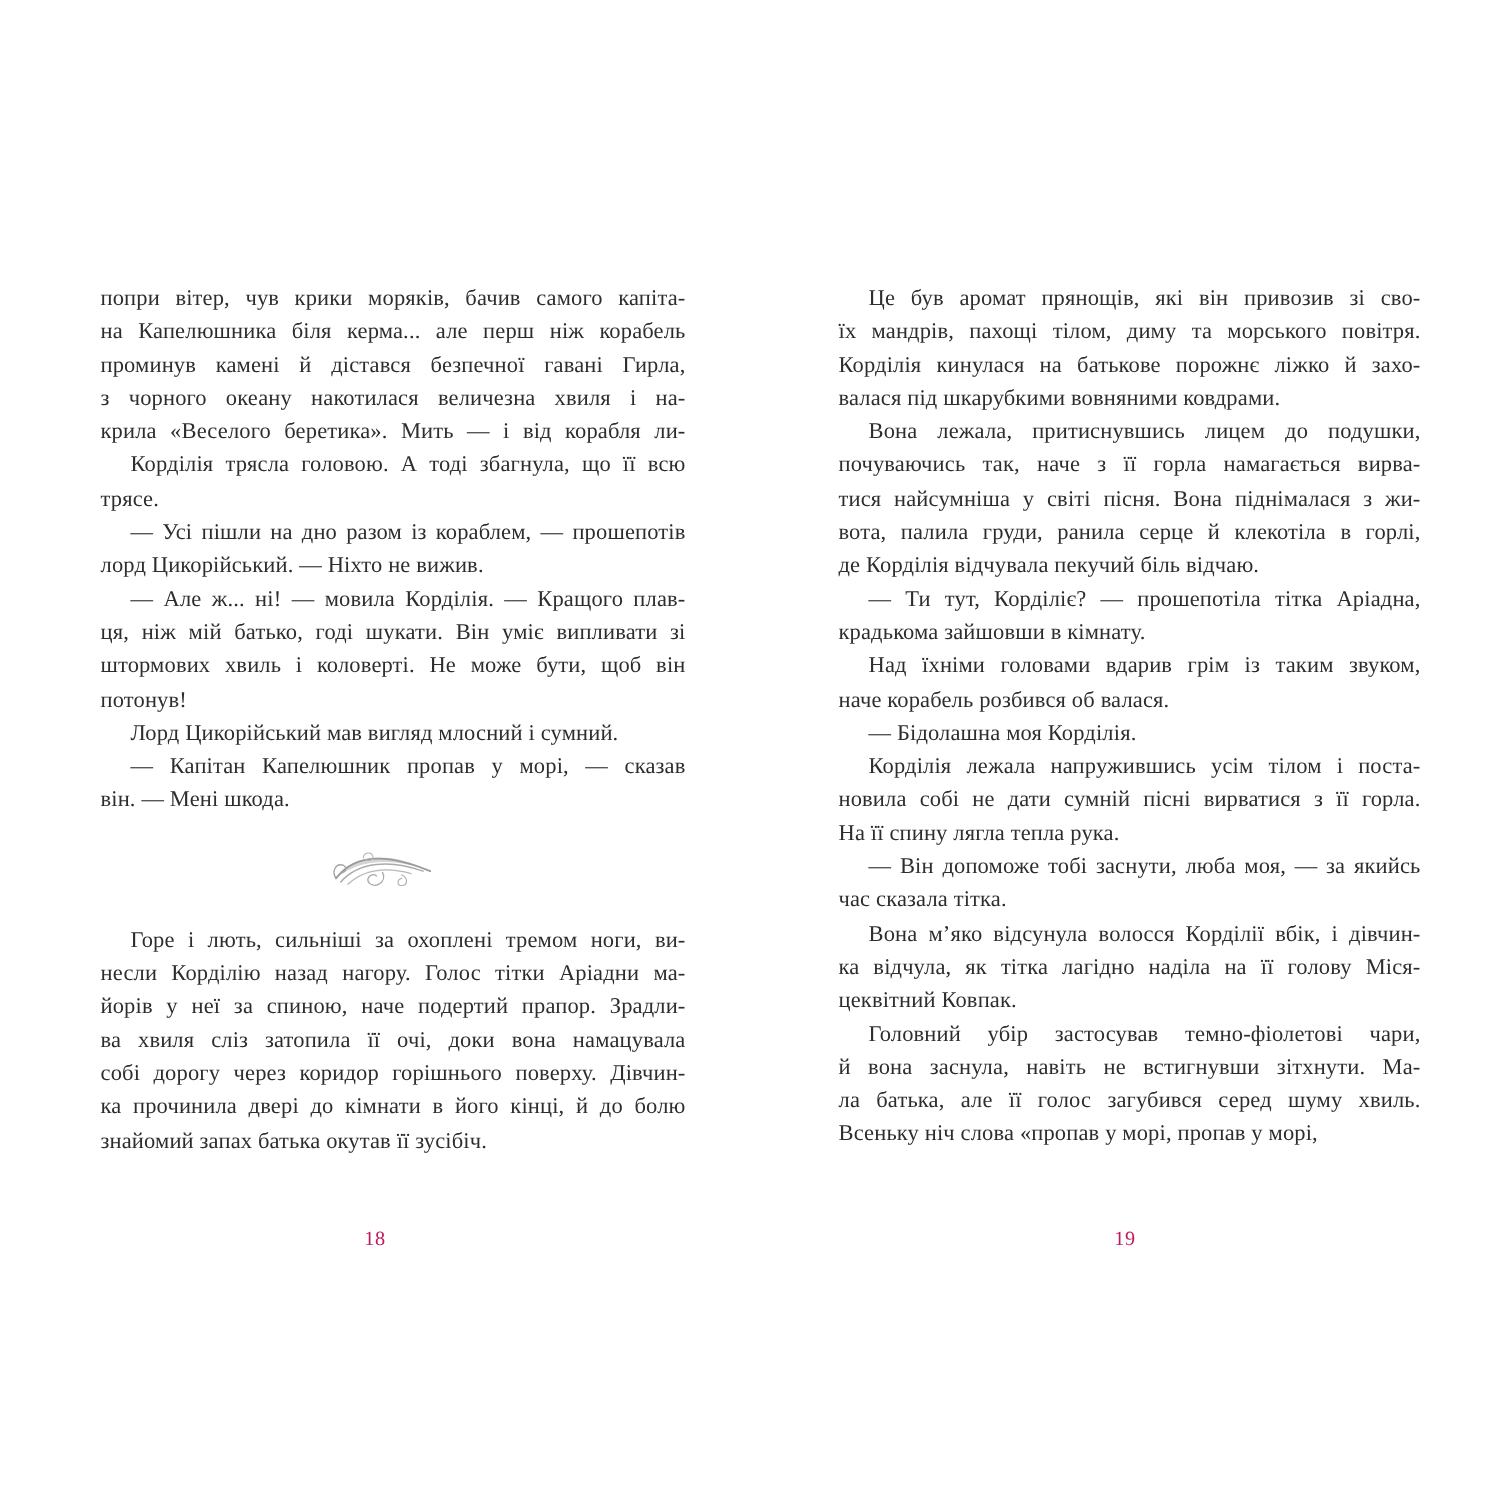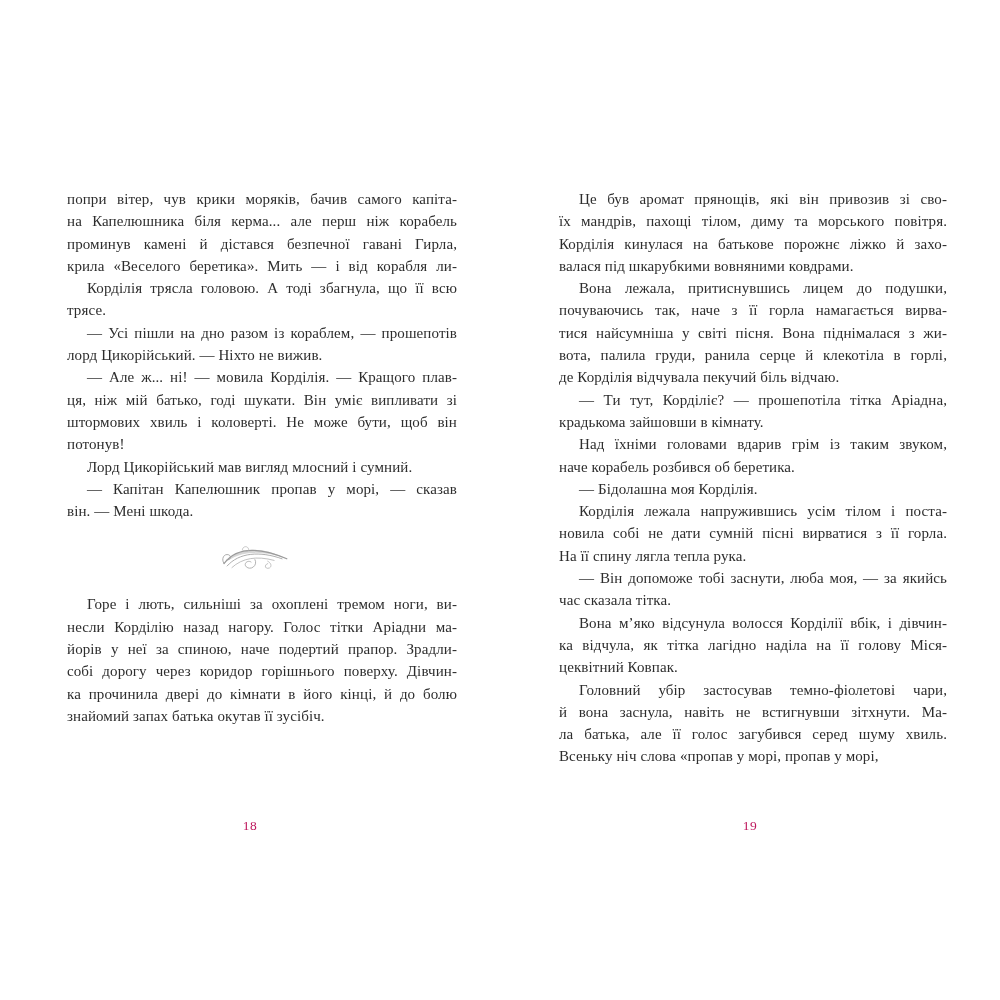--- a/index.html
+++ b/index.html
@@ -67,20 +67,21 @@
 <body>
 
 <div class="spread">
 
   <section class="page left">
     <div class="text-block" id="left-text">
         <div class="para">
           <div class="line first">попри вітер, чув крики моряків, бачив самого капіта-</div>
           <div class="line">на Капелюшника біля керма... але перш ніж корабель</div>
           <div class="line">проминув камені й дістався безпечної гавані Гирла,</div>
+          <div class="line">з чорного океану накотилася величезна хвиля і на-</div>
           <div class="line">крила «Веселого беретика». Мить — і від корабля ли-</div>
         </div>
         <div class="para indent">
           <div class="line first">Корділія трясла головою. А тоді збагнула, що її всю</div>
           <div class="line last">трясе.</div>
         </div>
         <div class="para indent">
           <div class="line first">— Усі пішли на дно разом із кораблем, — прошепотів</div>
           <div class="line last">лорд Цикорійський. — Ніхто не вижив.</div>
         </div>
@@ -108,20 +109,21 @@
               <path d="M44,22 C48,30 38,36 33,31 C29,27 35,22 39,25" stroke="#a8a8a8" stroke-width="1.1"></path>
               <path d="M60,24 C66,27 65,33 60,33 C56,33 56,28 60,27" stroke="#b2b2b2" stroke-width="1"></path>
               <path d="M28,10 C28,5 35,4 36,9 C36,12 32,13 30,11" stroke="#b5b5b5" stroke-width="0.9"></path>
             </g>
           </svg>
         </div>
         <div class="para indent">
           <div class="line first">Горе і лють, сильніші за охоплені тремом ноги, ви-</div>
           <div class="line">несли Корділію назад нагору. Голос тітки Аріадни ма-</div>
           <div class="line">йорів у неї за спиною, наче подертий прапор. Зрадли-</div>
+          <div class="line">ва хвиля сліз затопила її очі, доки вона намацувала</div>
           <div class="line">собі дорогу через коридор горішнього поверху. Дівчин-</div>
           <div class="line">ка прочинила двері до кімнати в його кінці, й до болю</div>
           <div class="line last">знайомий запах батька окутав її зусібіч.</div>
         </div>
       </div>
     <div class="page-number">18</div>
   </section>
 
   <section class="page right">
     <div class="text-block" id="right-text">
@@ -137,21 +139,21 @@
           <div class="line">тися найсумніша у світі пісня. Вона піднімалася з жи-</div>
           <div class="line">вота, палила груди, ранила серце й клекотіла в горлі,</div>
           <div class="line last">де Корділія відчувала пекучий біль відчаю.</div>
         </div>
         <div class="para indent">
           <div class="line first">— Ти тут, Корділіє? — прошепотіла тітка Аріадна,</div>
           <div class="line last">крадькома зайшовши в кімнату.</div>
         </div>
         <div class="para indent">
           <div class="line first">Над їхніми головами вдарив грім із таким звуком,</div>
-          <div class="line last">наче корабель розбився об беретика.</div>
+          <div class="line last">наче корабель розбився об валася.</div>
         </div>
         <div class="para indent">
           <div class="line first last">— Бідолашна моя Корділія.</div>
         </div>
         <div class="para indent">
           <div class="line first">Корділія лежала напружившись усім тілом і поста-</div>
           <div class="line">новила собі не дати сумній пісні вирватися з її горла.</div>
           <div class="line last">На її спину лягла тепла рука.</div>
         </div>
         <div class="para indent">

